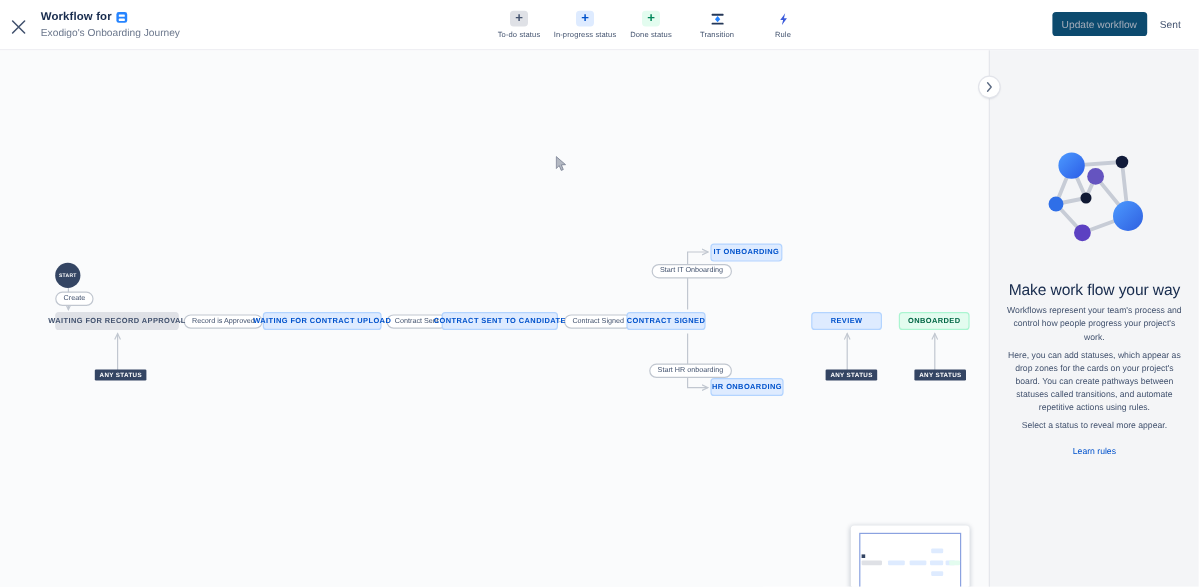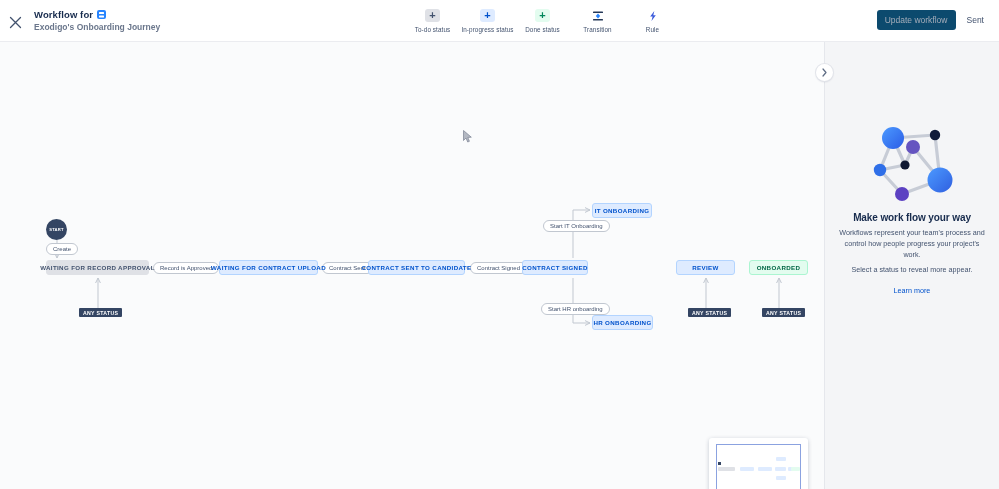--- a/index.html
+++ b/index.html
@@ -33,21 +33,21 @@
   .proj-icon {
     width: 9px; height: 9px; border-radius: 2px;
     background: #2684ff; position: relative; display: inline-block;
   }
   .proj-icon::after {
     content: ""; position: absolute; left: 2px; top: 1.5px;
     width: 5px; height: 2px; background: #fff; border-radius: .5px;
     box-shadow: 0 3.5px 0 #fff;
   }
   .title-sub {
-    font-size: 8.5px; color: #6b778c; margin-top: 2px; line-height: 10px; font-weight: bold;
+    font-size: 8.5px; color: #6b778c; margin-top: 2px; line-height: 10px;
   }
 
   
   .toolbar {
     position: absolute; left: 405px; top: 6px;
     display: flex; gap: 0px; align-items: flex-start;
   }
   .tool {
     width: 55px; display: flex; flex-direction: column;
     align-items: center; cursor: pointer; padding-top: 3px;
@@ -142,21 +142,21 @@
   .panel-toggle {
     position: absolute; left: -9px; top: 22px;
     width: 17px; height: 17px; border-radius: 50%;
     background: #fff; box-shadow: 0 0 0 1px #e2e4ea, 0 1px 2px rgba(9,30,66,.18);
     display: flex; align-items: center; justify-content: center;
     cursor: pointer; z-index: 5;
   }
   .panel-inner { padding: 78px 11px 0; text-align: center; }
   .illus { width: 100%; display: flex; justify-content: center; }
   .panel-title {
-    font-size: 10px; font-weight: bold;
+    margin-top: 22px; font-size: 13px; font-weight: normal;
     color: #172b4d; letter-spacing: -.1px;
   }
   .panel-p {
     margin-top: 4px; font-size: 7.2px; color: #42526e; line-height: 11px;
   }
   .panel-link {
     display: inline-block; margin-top: 11px;
     font-size: 7.2px; color: #0052cc; text-decoration: none; cursor: pointer;
   }
 </style>
@@ -328,17 +328,18 @@
           <circle cx="70" cy="15" r="5.2" fill="#111b3a"></circle>
           <circle cx="40" cy="45" r="4.6" fill="#0f1833"></circle>
           <circle cx="48" cy="27" r="7" fill="#6554c0"></circle>
           <circle cx="37" cy="74" r="7" fill="#5c41c2"></circle>
           <circle cx="15" cy="50" r="6.2" fill="#2f6fe8"></circle>
         </svg>
       </div>
 
       <div class="panel-title">Make work flow your way</div>
       <div class="panel-p">Workflows represent your team's process and control how people progress your project's work.</div>
+      <div class="panel-p">Here, you can add statuses, which appear as drop zones for the cards on your project's board. You can create pathways between statuses called transitions, and automate repetitive actions using rules.</div>
       <div class="panel-p">Select a status to reveal more appear.</div>
-      <a class="panel-link">Learn more</a>
+      <a class="panel-link">Learn rules</a>
     </div>
   </div>
 </div>
 
 </body></html>

